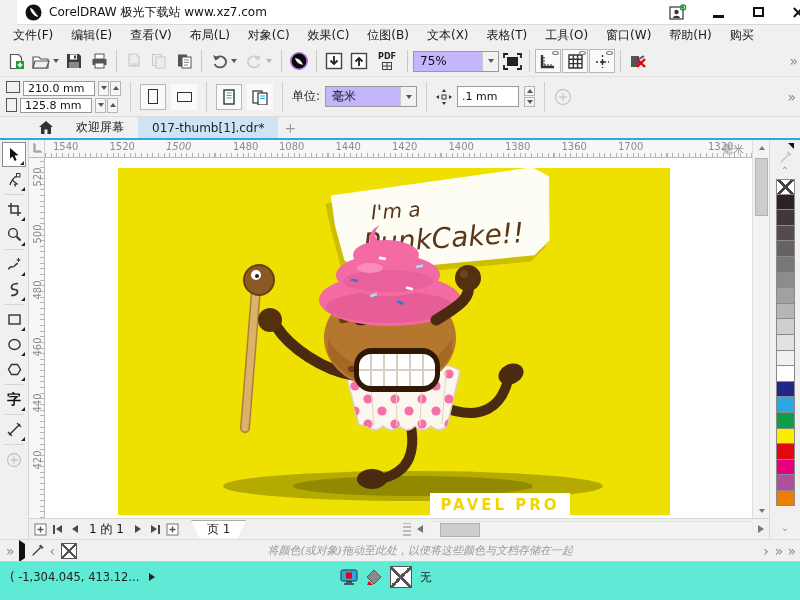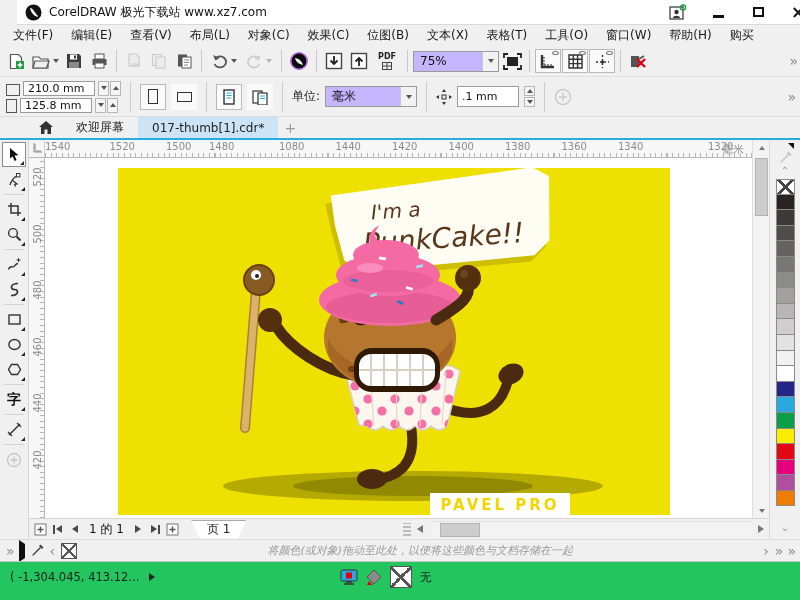--- a/index.html
+++ b/index.html
@@ -36,21 +36,21 @@
   .combo .btn { width:16px; height:100%; border-left:1px solid #c9c9c9; display:flex; align-items:center; justify-content:center; background:#f2f2f2; }
   .chev { color:#8a8a8a; font-size:14px; letter-spacing:-2px; }
   .toggle { border:1px solid #b9b9b9; background:#fafafa; width:26px; height:24px; position:relative; display:flex; align-items:center; justify-content:center; }
   .eye { position:absolute; top:1px; right:1px; width:7px; height:4px; border:1px solid #777; border-radius:50%; background:#fff; }
   
   .propbar { position:absolute; left:0; top:77px; width:800px; height:40px;
     display:flex; align-items:center; padding:0 6px; gap:5px; background:#f0f0f0;
     border-bottom:1px solid #dcdcdc; }
   .psep { width:1px; height:30px; background:#cccccc; margin:0 4px; flex:none; }
   .sizegrid { display:flex; flex-direction:column; gap:2px; }
-  .sizerow { display:flex; align-items:flex-end; gap:3px; }
+  .sizerow { display:flex; align-items:flex-start; gap:3px; }
   .pgicon { width:14px; height:12px; border:1px solid #555; position:relative; }
   .pgicon.tall { width:11px; height:14px; }
   .field { height:15px; background:#fff; border:1px solid #9a9a9a; font-size:11px; padding:0 4px; display:flex; align-items:center; color:#111; }
   .spinpair { display:flex; gap:1px; }
   .spin { width:11px; height:15px; border:1px solid #b5b5b5; background:#f5f5f5; display:flex; align-items:center; justify-content:center; }
   .tri-up { width:0;height:0;border-left:3px solid transparent;border-right:3px solid transparent;border-bottom:4px solid #555; }
   .tri-down { width:0;height:0;border-left:3px solid transparent;border-right:3px solid transparent;border-top:4px solid #555; }
   .obtn { width:26px; height:26px; border:1px solid #b9b9b9; background:#fafafa; display:flex; align-items:center; justify-content:center; }
   .orect-p { width:10px; height:15px; border:1.5px solid #333; }
   .orect-l { width:15px; height:10px; border:1.5px solid #333; }
@@ -113,21 +113,21 @@
   .hscroll { width:320px; height:17px; position:relative; background:#f3f3f3; border-top:1px solid #e0e0e0; margin-left:4px; }
   .hs-thumb { position:absolute; left:8px; top:1px; width:40px; height:14px; background:#cdcdcd; border:1px solid #b2b2b2; }
   
   .docpal { position:absolute; left:0; top:539px; width:800px; height:22px; background:#f0f0f0;
     border-top:1px solid #dcdcdc; display:flex; align-items:center; padding:0 6px; gap:6px; }
   .docpal .hint { flex:1; text-align:center; color:#9a9a9a; font-style:italic; font-size:11px; }
   .xbox { width:16px; height:16px; border:1px solid #555; background:
       linear-gradient(45deg, transparent 45%, #555 45%, #555 55%, transparent 55%),
       linear-gradient(-45deg, transparent 45%, #555 45%, #555 55%, transparent 55%), #fff; }
   
-  .statusbar { position:absolute; left:0; top:561px; width:800px; height:39px; background:#22c55e;
+  .statusbar { position:absolute; left:0; top:561px; width:800px; height:39px; background:#5eead4;
     border-top:1px solid #c8c8c8; display:flex; align-items:center; padding:0 10px 8px 10px; font-size:11.5px; }
   .coords { display:flex; align-items:center; gap:10px; width:250px; }
   .flyr { width:0;height:0;border-top:4px solid transparent;border-bottom:4px solid transparent;border-left:6px solid #222; }
   .st-center { display:flex; align-items:center; gap:8px; margin-left:80px; }
   .st-right { margin-left:auto; display:flex; align-items:center; gap:8px; border-left:1px solid #d5d5d5; padding-left:14px; height:28px; }
   .blackswatch { width:20px; height:22px; background:#221a1c; border:1px solid #8a8a8a; }
   svg { display:block; }
 </style>
 </head>
 <body>
@@ -494,31 +494,31 @@
   </span>
 </div>
 
 <div class="corner">
   <svg width="10" height="11" viewBox="0 0 10 11">
       <path d="M2 0 v9 h8 M4 9 v-2 M6 9 v-2 M8 9 v-2 M2 2 h2 M2 4 h2 M2 6 h2" stroke="#8a8a8a" fill="none"></path>
     </svg>
 </div>
 <div class="h-ruler">
   <span class="hr-unit">毫米</span>
-<span class="hr-num" style="left: 0;">1540</span>
+<span class="hr-num" style="left: 8px;">1540</span>
     <span class="hr-num" style="left: 64.5px;">1520</span>
-    <span class="hr-num" style="left: 121px;">1500</span>
-    <span class="hr-num" style="left: 164px;">1480</span>
+    <span class="hr-num" style="left: 121px; font-style: italic;">1500</span>
+    <span class="hr-num" style="left: 188px;">1480</span>
     <span class="hr-num" style="left: 234px;">1080</span>
     <span class="hr-num" style="left: 290.5px;">1440</span>
     <span class="hr-num" style="left: 347px;">1420</span>
     <span class="hr-num" style="left: 403.5px;">1400</span>
     <span class="hr-num" style="left: 460px;">1380</span>
     <span class="hr-num" style="left: 516.5px;">1360</span>
-    <span class="hr-num" style="left: 573px;">1340</span>
+    <span class="hr-num" style="left: 573px;">1700</span>
     <span class="hr-num" style="left: 663px;">1320</span>
   </div>
 <div class="v-ruler">
     <span class="vr-num" style="top: 16px;">520</span>
     <span class="vr-num" style="top: 72.5px;">500</span>
     <span class="vr-num" style="top: 129px;">480</span>
     <span class="vr-num" style="top: 185.5px;">460</span>
     <span class="vr-num" style="top: 242px;">440</span>
     <span class="vr-num" style="top: 298.5px;">420</span>
   </div>

